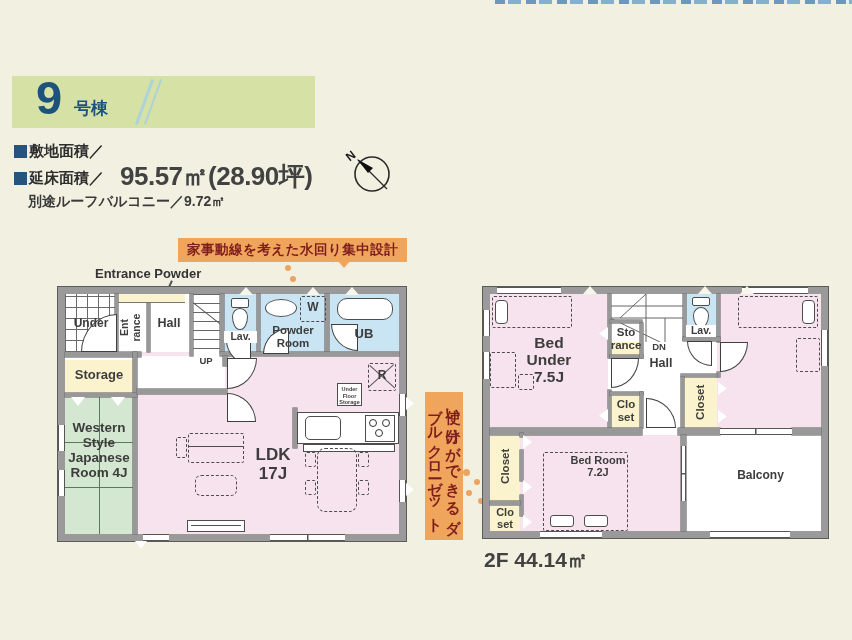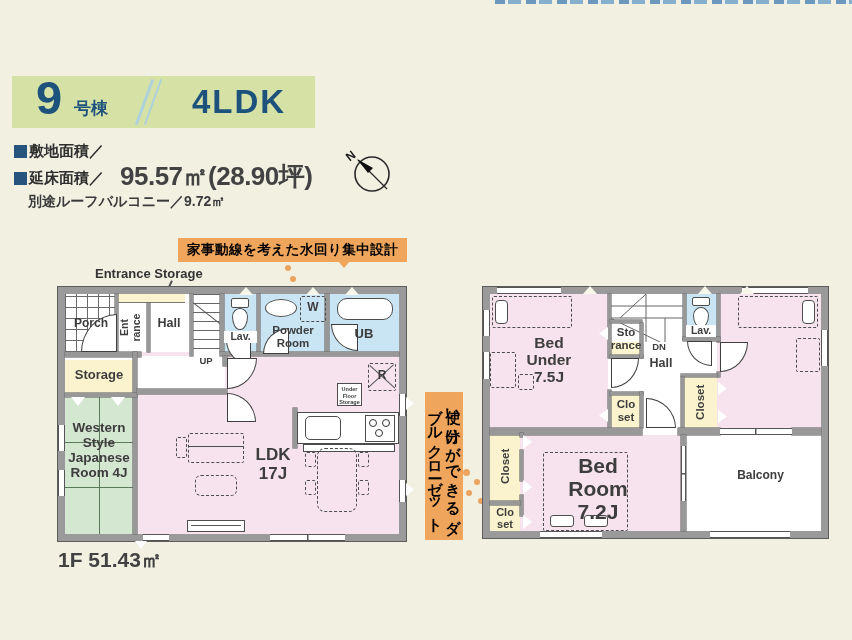--- a/index.html
+++ b/index.html
@@ -21,39 +21,38 @@
   .foldr{position:absolute;background:#fff;clip-path:polygon(0 0,100% 50%,0 100%);filter:drop-shadow(0 0 .7px #333)}
   .foldl{position:absolute;background:#fff;clip-path:polygon(100% 0,0 50%,100% 100%);filter:drop-shadow(0 0 .7px #333)}
   .foldd{position:absolute;background:#fff;clip-path:polygon(0 0,100% 0,50% 100%);filter:drop-shadow(0 0 .7px #333)}
   .dot{position:absolute;border-radius:50%;background:#eca45f}
   .plan{position:absolute;background:#fff;border:7px solid #9a9a9a;outline:1.2px solid #5c5c5c;box-sizing:content-box}
   .pink{background:#f7e3ed}.blue{background:#c9e4f2}.yellow{background:#faf3cd}.white{background:#fff}
   .tatami{background-color:#d4e7d1;background-image:linear-gradient(#5a7a5a,#5a7a5a),linear-gradient(#5a7a5a,#5a7a5a),linear-gradient(#5a7a5a,#5a7a5a);
           background-size:1px 100%,100% 1px,100% 1px;background-position:50% 0,0 33%,0 66%;background-repeat:no-repeat}
   .gridtile{background-color:#fff;background-image:repeating-linear-gradient(0deg,#6a6a6a 0 1px,transparent 1px 11px),repeating-linear-gradient(90deg,#6a6a6a 0 1px,transparent 1px 11px)}
   .treads{background-color:#fff;background-image:repeating-linear-gradient(180deg,#666 0 1px,transparent 1px 9px)}
-  .banner{position:absolute;background:#efa55c;color:#000000;font-weight:bold;display:flex;align-items:center;justify-content:flex-start}
+  .banner{position:absolute;background:#efa55c;color:#7f1d1d;font-weight:bold;display:flex;align-items:center;justify-content:flex-start}
   .diag{position:absolute;background:#555}
   .navy{color:#1d527d}
   .counter{position:absolute;border:1.6px solid #4d4d4d;background:#fff;box-sizing:border-box}
   .burner{position:absolute;width:8px;height:8px;border:1.2px solid #333;border-radius:50%;box-sizing:border-box}
 </style>
 </head>
 <body>
 
 <div class="page">
 
   <div class="abs" style="left:495px;top:0;width:357px;height:4px;background:repeating-linear-gradient(90deg,#6b98bc 0 10px,#e7edf1 10px 13px,#86aecd 13px 26px,#f1f0e1 26px 31px)"></div>
 
   <div class="abs" style="left:12px;top:76px;width:303px;height:52px;background:#d5e1a5">
     <span class="lbl navy" style="left:24px;top:-4px;font-size:47px;color:#1d527d">9</span>
     <span class="lbl navy" style="left:62px;top:24px;font-size:17px;color:#1d527d">号棟</span>
     <div class="abs" style="left:131px;top:2px;width:3px;height:48px;background:#aed2da;transform:rotate(20deg)"></div>
     <div class="abs" style="left:140px;top:2px;width:2px;height:48px;background:#aed2da;transform:rotate(20deg)"></div>
-    <span class="lbl navy" style="left:180px;top:8px;font-size:33px;letter-spacing:2px;color:#1d527d">4LDK</span>
   </div>
 
   <div class="abs" style="left:14px;top:145px;width:13px;height:13px;background:#27547d"></div>
   <span class="lbl" style="left:29px;top:143px;font-size:15px;color:#2e2e2e">敷地面積／</span>
 
   <div class="abs" style="left:14px;top:172px;width:13px;height:13px;background:#27547d"></div>
   <span class="lbl" style="left:29px;top:170px;font-size:15px;color:#2e2e2e">延床面積／</span>
   <span class="lbl" style="left:120px;top:162px;font-size:26px;color:#424242;letter-spacing:-0.5px">95.57㎡(28.90坪)</span>
 
   <span class="lbl" style="left:28px;top:194px;font-size:14px;color:#3a3a3a">別途ルーフバルコニー／9.72㎡</span>
@@ -76,21 +75,21 @@
   <div class="dot" style="left:285px;top:265px;width:6px;height:6px"></div>
   <div class="dot" style="left:290px;top:276px;width:6px;height:6px"></div>
   <div class="dot" style="left:284px;top:287px;width:6px;height:6px"></div>
   <div class="dot" style="left:289px;top:298px;width:6px;height:6px"></div>
   <div class="dot" style="left:463px;top:469px;width:7px;height:7px"></div>
   <div class="dot" style="left:474px;top:479px;width:6px;height:6px"></div>
   <div class="dot" style="left:466px;top:490px;width:6px;height:6px"></div>
   <div class="dot" style="left:478px;top:498px;width:6px;height:6px"></div>
   <div class="dot" style="left:487px;top:506px;width:5px;height:5px"></div>
 
-  <span class="lbl" style="left:95px;top:267px;font-size:13px;color:#333">Entrance Storage</span>
+  <span class="lbl" style="left:95px;top:267px;font-size:13px;color:#333">Entrance Powder</span>
   <div class="abs" style="left:168px;top:280px;width:1.6px;height:14px;background:#555;transform:rotate(25deg)"></div>
 
   <div class="plan" style="left:58px;top:287px;width:334px;height:240px">
 
     <div class="room pink" style="left:68px;top:58px;width:266px;height:182px"></div>
     <div class="room gridtile" style="left:0;top:0;width:50px;height:58px"></div>
     <div class="room yellow" style="left:50px;top:0;width:70px;height:9px;border-bottom:1.2px solid #777"></div>
     <div class="room white" style="left:50px;top:9px;width:32px;height:49px"></div>
     <div class="room white" style="left:82px;top:9px;width:43px;height:49px"></div>
     <div class="room treads" style="left:127px;top:0;width:28px;height:62px;border-left:1px solid #666"></div>
@@ -162,35 +161,34 @@
     <div class="dash" style="left:240px;top:186px;width:11px;height:15px"></div>
     <div class="dash" style="left:293px;top:158px;width:11px;height:15px"></div>
     <div class="dash" style="left:293px;top:186px;width:11px;height:15px"></div>
     <div class="dash" style="left:123px;top:139px;width:56px;height:30px"></div>
     <div class="diag" style="left:124px;top:152px;width:54px;height:1px;background:#4d4d4d"></div>
     <div class="dash" style="left:111px;top:143px;width:11px;height:21px"></div>
     <div class="dash" style="left:130px;top:181px;width:42px;height:21px;border-radius:6px"></div>
     <div class="counter" style="left:122px;top:226px;width:58px;height:12px"></div>
     <div class="diag" style="left:126px;top:231px;width:50px;height:1.2px"></div>
 
-    <span class="lbl" style="left:2px;top:23px;width:48px;font-size:12px">Porch</span>
+    <span class="lbl" style="left:2px;top:23px;width:48px;font-size:12px">Under</span>
     <span class="lbl vlabel" style="left:49px;top:22px;width:34px;font-size:10.5px">Ent rance</span>
     <span class="lbl" style="left:83px;top:23px;width:42px;font-size:12.5px">Hall</span>
     <span class="lbl" style="left:128px;top:62px;width:26px;font-size:9.5px">UP</span>
     <span class="lbl" style="left:159px;top:37px;width:33px;font-size:10.5px;background:#fff">Lav.</span>
     <span class="lbl" style="left:199px;top:30px;width:58px;font-size:11.5px">Powder Room</span>
     <span class="lbl" style="left:284px;top:33px;width:30px;font-size:13px">UB</span>
     <span class="lbl" style="left:235px;top:7px;width:26px;font-size:12px">W</span>
     <span class="lbl" style="left:2px;top:74px;width:64px;font-size:13px">Storage</span>
     <span class="lbl" style="left:1px;top:127px;width:66px;font-size:13.5px">Western Style Japanese Room 4J</span>
     <span class="lbl" style="left:182px;top:152px;width:52px;font-size:17px">LDK 17J</span>
     <span class="lbl" style="left:303px;top:75px;width:28px;font-size:12px">R</span>
     <span class="lbl" style="left:272px;top:92px;width:25px;font-size:5.5px;line-height:1.2">Under Floor Storage</span>
   </div>
-  <span class="lbl" style="left:58px;top:548px;font-size:21px;color:#424242">1F 51.43㎡</span>
 
   <div class="plan" style="left:483px;top:287px;width:331px;height:237px">
 
     <div class="room pink" style="left:0;top:0;width:118px;height:134px"></div>
     <div class="room pink" style="left:227px;top:0;width:104px;height:134px"></div>
     <div class="room pink" style="left:30px;top:141px;width:163px;height:96px"></div>
     <div class="room blue" style="left:195px;top:0;width:32px;height:46px"></div>
     <div class="room yellow" style="left:120px;top:29px;width:32px;height:34px"></div>
     <div class="room yellow" style="left:120px;top:101px;width:32px;height:33px"></div>
     <div class="room yellow" style="left:193px;top:83px;width:34px;height:51px"></div>
@@ -271,17 +269,18 @@
 
     <span class="lbl" style="left:24px;top:40px;width:70px;font-size:15.5px">Bed Under 7.5J</span>
     <span class="lbl" style="left:120px;top:32px;width:32px;font-size:11.5px">Sto rance</span>
     <span class="lbl" style="left:158px;top:48px;width:22px;font-size:9.5px">DN</span>
     <span class="lbl" style="left:150px;top:63px;width:42px;font-size:12.5px">Hall</span>
     <span class="lbl" style="left:196px;top:31px;width:30px;font-size:10.5px;background:#fff">Lav.</span>
     <span class="lbl vlabel" style="left:185px;top:102px;width:50px;font-size:11.5px">Closet</span>
     <span class="lbl" style="left:120px;top:104px;width:32px;font-size:11.5px">Clo set</span>
     <span class="lbl vlabel" style="left:-10px;top:166px;width:50px;font-size:11.5px">Closet</span>
     <span class="lbl" style="left:0;top:212px;width:30px;font-size:11px">Clo set</span>
-    <span class="lbl" style="left:72px;top:160px;width:72px;font-size:21px">Bed Room 7.2J</span>
+    <span class="lbl" style="left:72px;top:160px;width:72px;font-size:11px">Bed Room 7.2J</span>
     <span class="lbl" style="left:233px;top:175px;width:75px;font-size:12px">Balcony</span>
   </div>
+  <span class="lbl" style="left:484px;top:548px;font-size:21px;color:#424242">2F 44.14㎡</span>
 
 </div>
 
 </body></html>

